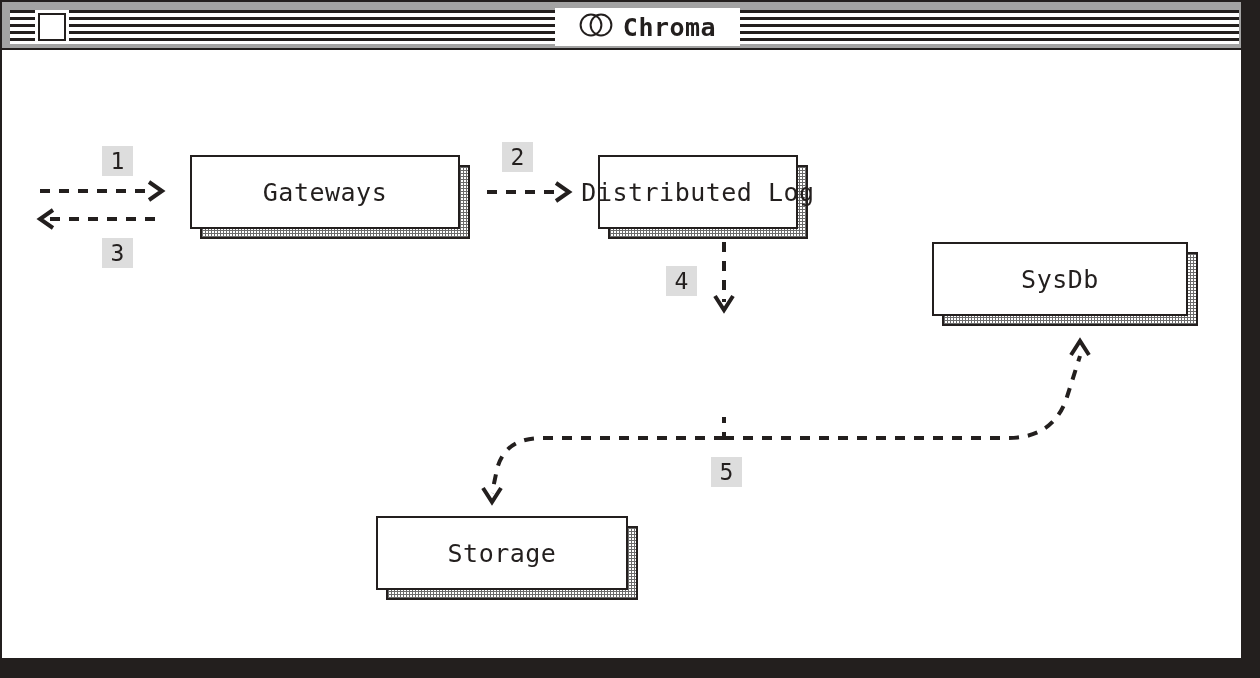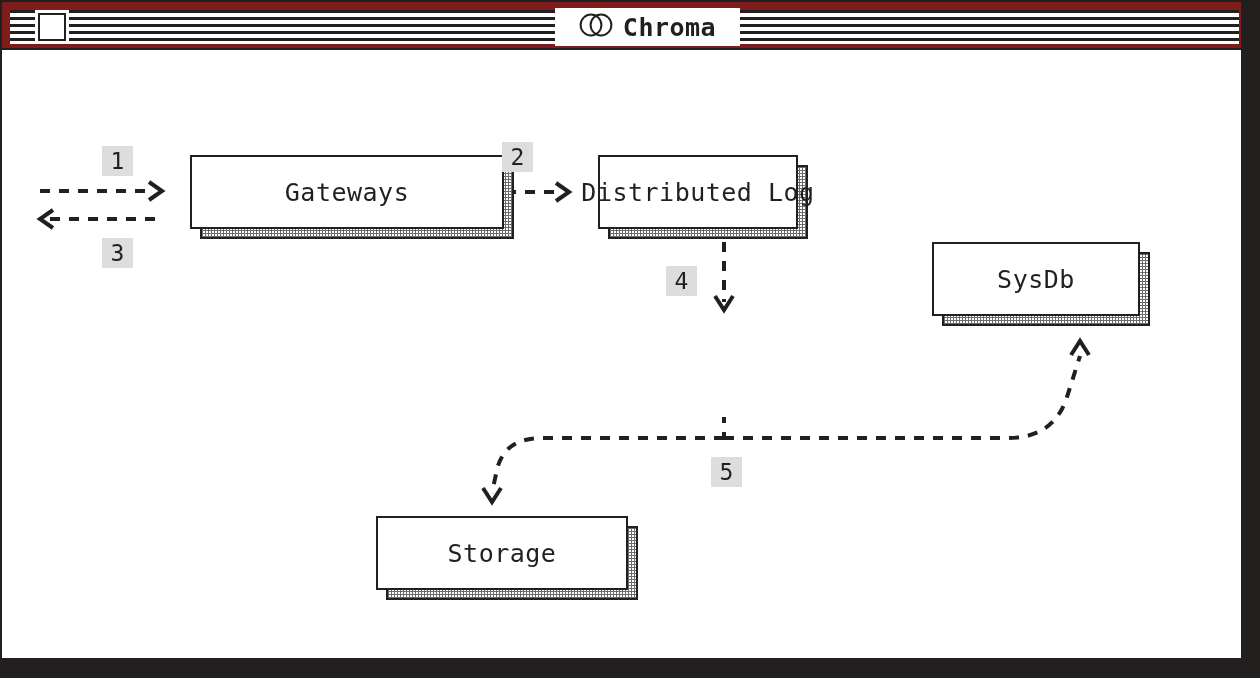--- a/index.html
+++ b/index.html
@@ -25,21 +25,21 @@
     background: #ffffff;
     border: 2px solid #231f1e;
     box-sizing: border-box;
   }
 
   .titlebar {
     position: relative;
     height: 48px;
     box-sizing: border-box;
     border-bottom: 2px solid #231f1e;
-    background: #7f1d1d;
+    background: #a3a3a3;
     overflow: hidden;
   }
 
   .stripes {
     position: absolute;
     top: 8px;
     height: 34px;
     background-image: repeating-linear-gradient(
       to bottom,
       #231f1e 0px, #231f1e 3px,
@@ -205,35 +205,35 @@
         <g>
           <path d="M 722 367 V 388" stroke-dasharray="6 9"></path>
           <path d="M 722 388 H 1006 Q 1050 388 1064 350 L 1078 306" stroke-dasharray="10 9"></path>
           <path d="M 722 388 H 540 Q 500 388 494 424 L 490 443" stroke-dasharray="10 9"></path>
           <path d="M 1069 305 L 1078 291 L 1087 305" stroke-width="4" stroke-linejoin="miter" stroke-linecap="butt"></path>
           <path d="M 481 438 L 490 452 L 499 438" stroke-width="4" stroke-linejoin="miter" stroke-linecap="butt"></path>
         </g>
       </g>
     </svg>
 
-    <div class="node" style="left:188px; top:105px; width:314px; height:74px;">
+    <div class="node" style="left:188px; top:105px; width:270px; height:74px;">
       <div class="shadow"></div>
       <div class="face">
         <span class="label">Gateways</span>
       </div>
     </div>
 
     <div class="node" style="left:596px; top:105px; width:200px; height:74px;">
       <div class="shadow"></div>
       <div class="face">
         <span class="label">Distributed Log</span>
       </div>
     </div>
 
-    <div class="node" style="left:930px; top:192px; width:208px; height:74px;">
+    <div class="node" style="left:930px; top:192px; width:256px; height:74px;">
       <div class="shadow"></div>
       <div class="face">
         <span class="label">SysDb</span>
       </div>
     </div>
 
 
     <div class="node" style="left:374px; top:466px; width:252px; height:74px;">
       <div class="shadow"></div>
       <div class="face">

